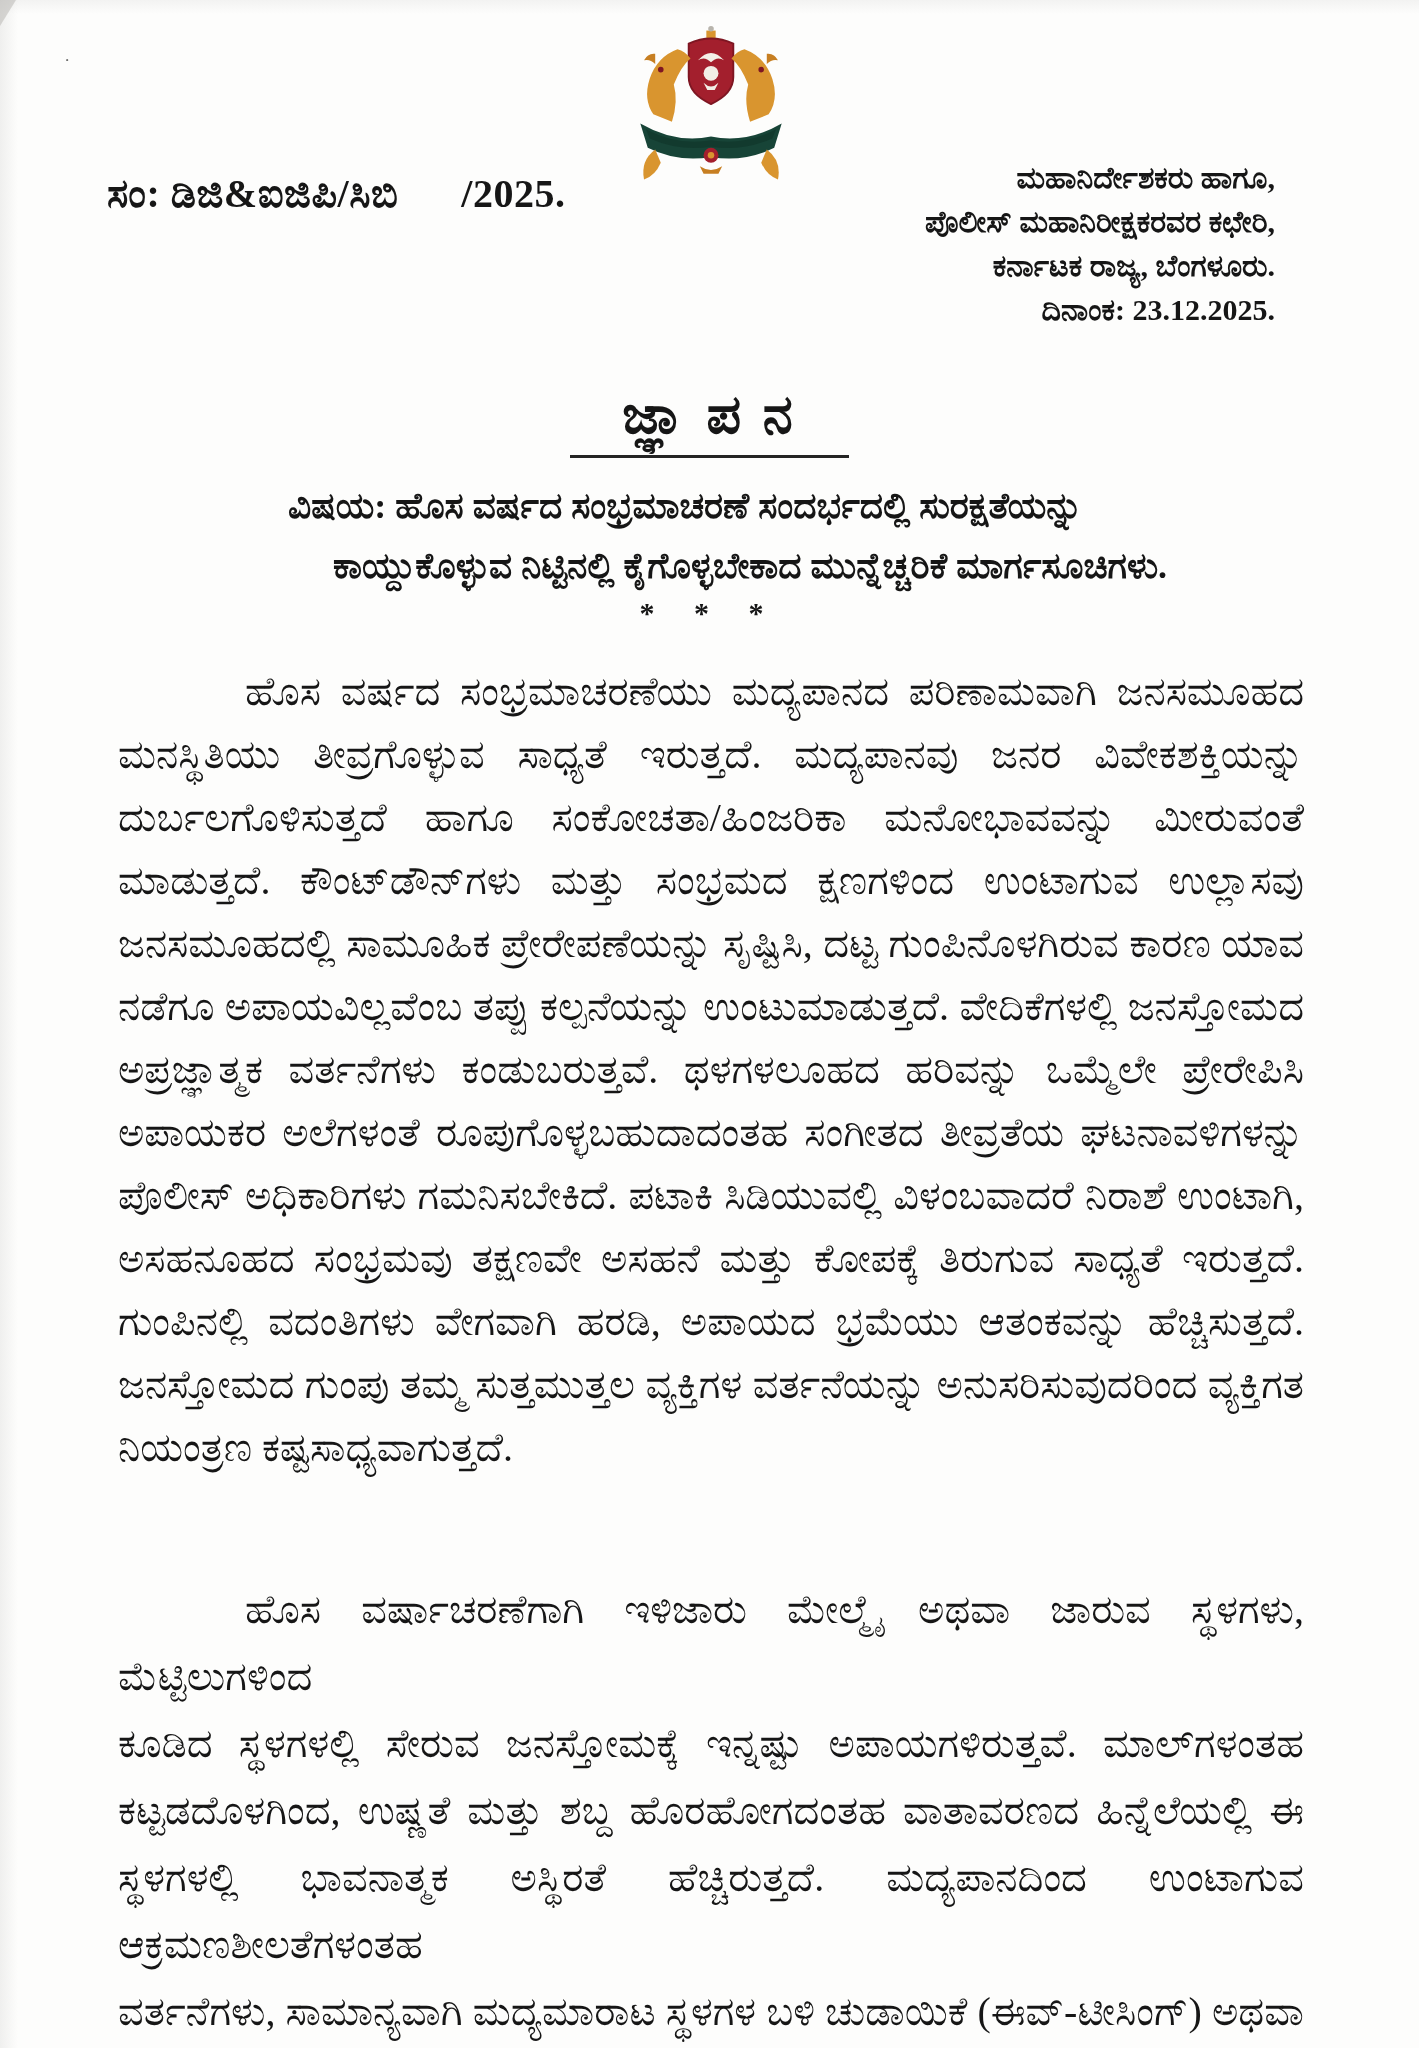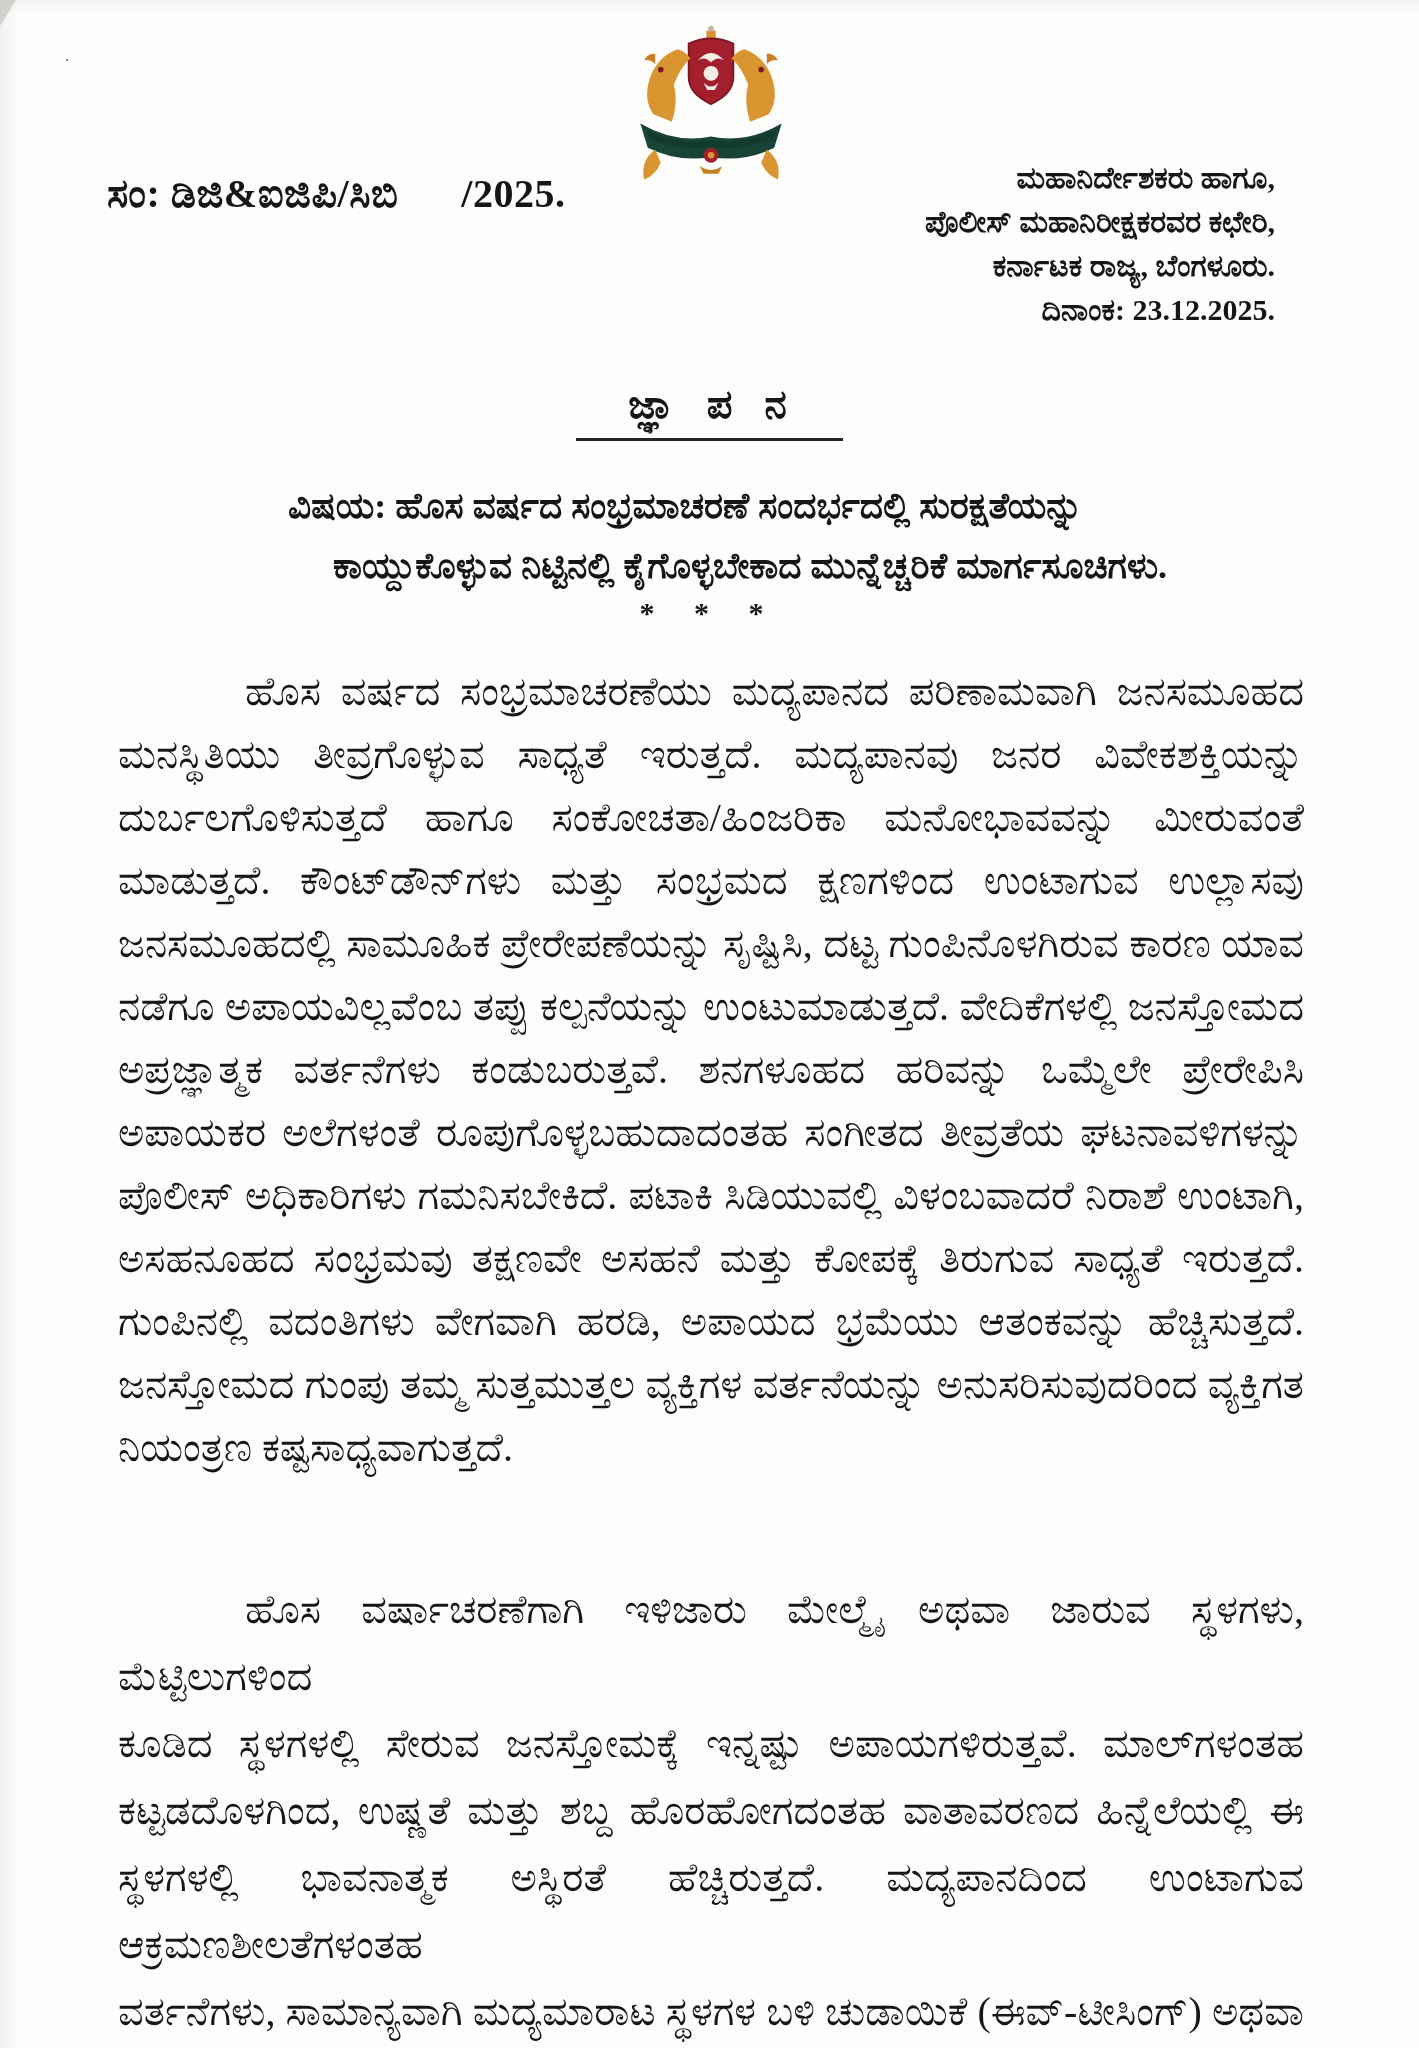--- a/index.html
+++ b/index.html
@@ -43,24 +43,23 @@
     position: absolute; left: 805px; top: 156px; width: 470px;
     text-align: right; font-size: 30px; line-height: 44px; font-weight: 600;
     white-space: nowrap;
   }
   .memo-title-wrap {
     position: absolute; left: 0; top: 384px; width: 100%;
     text-align: center;
   }
   .memo-title {
     display: inline-block;
-    font-size: 40px; font-weight: 700; letter-spacing: 4px;
+    font-size: 54px; font-weight: 700; letter-spacing: 4px;
     border-bottom: 3px solid #242424;
     padding: 0 52px 8px 52px;
-    font-family: Liberation Mono, monospace;
   }
   .subject {
     position: absolute; left: 288px; top: 476px; width: 930px;
     font-size: 36px; line-height: 60px; font-weight: 600;
   }
   .subject .cont { margin-left: 45px; }
   .separator {
     position: absolute; left: 0; top: 596px; width: 100%;
     text-align: center; font-size: 30px; font-weight: 700; letter-spacing: 16px;
   }
@@ -136,21 +135,21 @@
 
   <div class="separator">* * *</div>
 
   <div class="para para1">
     <div class="jline first">ಹೊಸ ವರ್ಷದ ಸಂಭ್ರಮಾಚರಣೆಯು ಮದ್ಯಪಾನದ ಪರಿಣಾಮವಾಗಿ ಜನಸಮೂಹದ</div>
     <div class="jline">ಮನಸ್ಥಿತಿಯು ತೀವ್ರಗೊಳ್ಳುವ ಸಾಧ್ಯತೆ ಇರುತ್ತದೆ. ಮದ್ಯಪಾನವು ಜನರ ವಿವೇಕಶಕ್ತಿಯನ್ನು</div>
     <div class="jline">ದುರ್ಬಲಗೊಳಿಸುತ್ತದೆ ಹಾಗೂ ಸಂಕೋಚತಾ/ಹಿಂಜರಿಕಾ ಮನೋಭಾವವನ್ನು ಮೀರುವಂತೆ</div>
     <div class="jline">ಮಾಡುತ್ತದೆ. ಕೌಂಟ್‌ಡೌನ್‌ಗಳು ಮತ್ತು ಸಂಭ್ರಮದ ಕ್ಷಣಗಳಿಂದ ಉಂಟಾಗುವ ಉಲ್ಲಾಸವು</div>
     <div class="jline">ಜನಸಮೂಹದಲ್ಲಿ ಸಾಮೂಹಿಕ ಪ್ರೇರೇಪಣೆಯನ್ನು ಸೃಷ್ಟಿಸಿ, ದಟ್ಟ ಗುಂಪಿನೊಳಗಿರುವ ಕಾರಣ ಯಾವ</div>
     <div class="jline">ನಡೆಗೂ ಅಪಾಯವಿಲ್ಲವೆಂಬ ತಪ್ಪು ಕಲ್ಪನೆಯನ್ನು ಉಂಟುಮಾಡುತ್ತದೆ. ವೇದಿಕೆಗಳಲ್ಲಿ ಜನಸ್ತೋಮದ</div>
-    <div class="jline">ಅಪ್ರಜ್ಞಾತ್ಮಕ ವರ್ತನೆಗಳು ಕಂಡುಬರುತ್ತವೆ. ಶನಗಳೂಹದ ಹರಿವನ್ನು ಒಮ್ಮೆಲೇ ಪ್ರೇರೇಪಿಸಿ</div>
+    <div class="jline">ಅಪ್ರಜ್ಞಾತ್ಮಕ ವರ್ತನೆಗಳು ಕಂಡುಬರುತ್ತವೆ. ಥಳಗಳಲೂಹದ ಹರಿವನ್ನು ಒಮ್ಮೆಲೇ ಪ್ರೇರೇಪಿಸಿ</div>
     <div class="jline">ಅಪಾಯಕರ ಅಲೆಗಳಂತೆ ರೂಪುಗೊಳ್ಳಬಹುದಾದಂತಹ ಸಂಗೀತದ ತೀವ್ರತೆಯ ಘಟನಾವಳಿಗಳನ್ನು</div>
     <div class="jline">ಪೊಲೀಸ್ ಅಧಿಕಾರಿಗಳು ಗಮನಿಸಬೇಕಿದೆ. ಪಟಾಕಿ ಸಿಡಿಯುವಲ್ಲಿ ವಿಳಂಬವಾದರೆ ನಿರಾಶೆ ಉಂಟಾಗಿ,</div>
     <div class="jline">ಅಸಹನೂಹದ ಸಂಭ್ರಮವು ತಕ್ಷಣವೇ ಅಸಹನೆ ಮತ್ತು ಕೋಪಕ್ಕೆ ತಿರುಗುವ ಸಾಧ್ಯತೆ ಇರುತ್ತದೆ.</div>
     <div class="jline">ಗುಂಪಿನಲ್ಲಿ ವದಂತಿಗಳು ವೇಗವಾಗಿ ಹರಡಿ, ಅಪಾಯದ ಭ್ರಮೆಯು ಆತಂಕವನ್ನು ಹೆಚ್ಚಿಸುತ್ತದೆ.</div>
     <div class="jline">ಜನಸ್ತೋಮದ ಗುಂಪು ತಮ್ಮ ಸುತ್ತಮುತ್ತಲ ವ್ಯಕ್ತಿಗಳ ವರ್ತನೆಯನ್ನು ಅನುಸರಿಸುವುದರಿಂದ ವ್ಯಕ್ತಿಗತ</div>
     <div class="jline last">ನಿಯಂತ್ರಣ ಕಷ್ಟಸಾಧ್ಯವಾಗುತ್ತದೆ.</div>
   </div>
 
   <div class="para para2">
     <div class="jline first">ಹೊಸ ವರ್ಷಾಚರಣೆಗಾಗಿ ಇಳಿಜಾರು ಮೇಲ್ಮೈ ಅಥವಾ ಜಾರುವ ಸ್ಥಳಗಳು, ಮೆಟ್ಟಿಲುಗಳಿಂದ</div>

